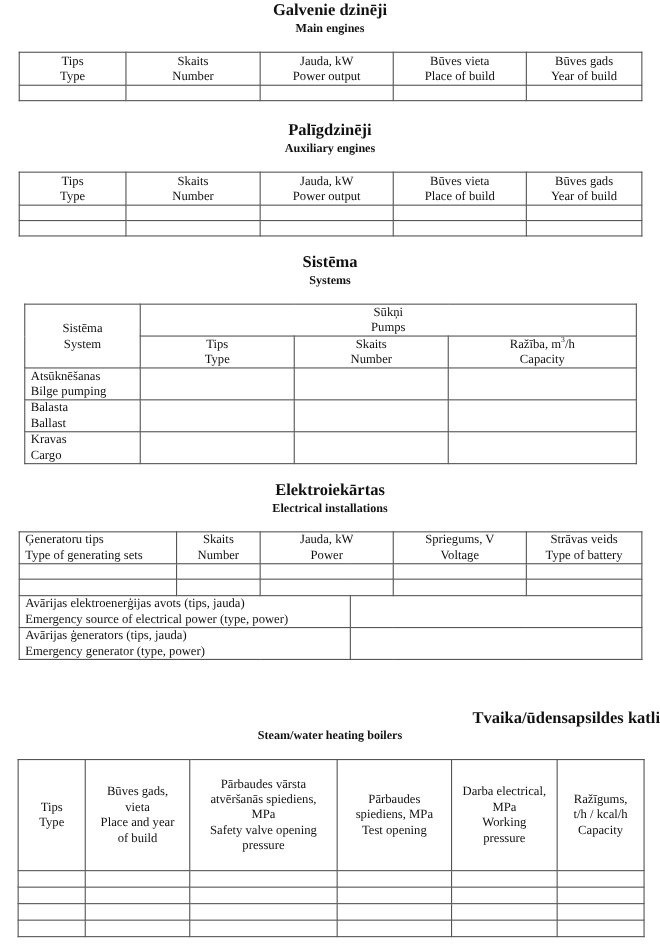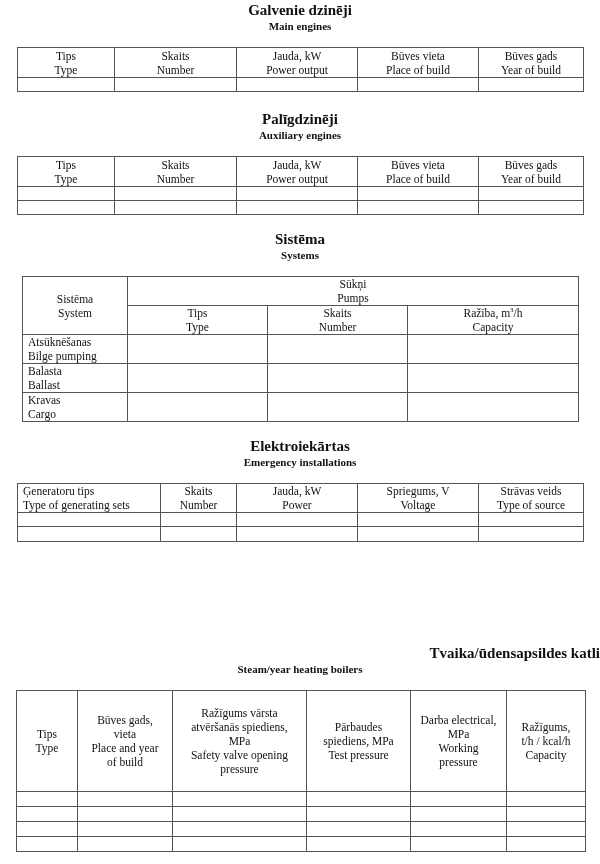--- a/index.html
+++ b/index.html
@@ -169,21 +169,21 @@
           <span class="line">Cargo</span>
         </td>
     <td></td>
     <td></td>
     <td></td>
   </tr>
 </tbody>
   </table>
 
 <div class="title t-main" style="top:438px;">Elektroiekārtas</div>
-<div class="title t-sub" style="top:456px;">Emergency installations</div>
+<div class="title t-sub" style="top:456px;">Electrical installations</div>
 <table style="left:17px; top:483px; width:566px;">
   <colgroup>
       <col style="width:143px">
       <col style="width:76px">
       <col style="width:82px">
       <col style="width:39px">
       <col style="width:121px">
       <col style="width:105px">
     </colgroup>
   <tbody>
@@ -199,42 +199,56 @@
     <td class="c" colspan="2">
           <span class="line">Jauda, kW</span>
           <span class="line">Power</span>
         </td>
     <td class="c">
           <span class="line">Spriegums, V</span>
           <span class="line">Voltage</span>
         </td>
     <td class="c">
           <span class="line">Strāvas veids</span>
-          <span class="line">Type of source</span>
+          <span class="line">Type of battery</span>
         </td>
   </tr>
   <tr style="height:14px;">
     <td></td>
     <td></td>
     <td colspan="2"></td>
     <td></td>
     <td></td>
   </tr>
   <tr style="height:15px;">
     <td></td>
     <td></td>
     <td colspan="2"></td>
     <td></td>
     <td></td>
   </tr>
+  <tr style="height:29px;">
+    <td class="l" colspan="3" style="white-space:nowrap;">
+          <span class="line">Avārijas elektroenerģijas avots (tips, jauda)</span>
+          <span class="line">Emergency source of electrical power (type, power)</span>
+        </td>
+    <td colspan="3"></td>
+  </tr>
+  <tr style="height:29px;">
+    <td class="l" colspan="3" style="white-space:nowrap;">
+          <span class="line">Avārijas ģenerators (tips, jauda)</span>
+          <span class="line">Emergency generator (type, power)</span>
+        </td>
+    <td colspan="3"></td>
+  </tr>
 </tbody>
   </table>
 
 <div class="title t-main" style="top:645px;text-align:right;">Tvaika/ūdensapsildes katli</div>
-<div class="title t-sub" style="top:663px;">Steam/year heating boilers</div>
+<div class="title t-sub" style="top:663px;">Steam/water heating boilers</div>
 <table style="left:16px; top:690px; width:569px;">
   <colgroup>
       <col style="width:61px">
       <col style="width:95px">
       <col style="width:134px">
       <col style="width:104px">
       <col style="width:96px">
       <col style="width:79px">
     </colgroup>
   <tbody>
@@ -243,30 +257,30 @@
           <span class="line">Tips</span>
           <span class="line">Type</span>
         </td>
     <td class="c" id="bh1">
           <span class="line">Būves gads,</span>
           <span class="line">vieta</span>
           <span class="line">Place and year</span>
           <span class="line">of build</span>
         </td>
     <td class="c" id="bh2">
-          <span class="line">Ražīgums vārsta</span>
+          <span class="line">Pārbaudes vārsta</span>
           <span class="line">atvēršanās spiediens,</span>
           <span class="line">MPa</span>
           <span class="line">Safety valve opening</span>
           <span class="line">pressure</span>
         </td>
     <td class="c" id="bh3">
           <span class="line">Pārbaudes</span>
           <span class="line">spiediens, MPa</span>
-          <span class="line">Test pressure</span>
+          <span class="line">Test opening</span>
         </td>
     <td class="c" id="bh4">
           <span class="line">Darba electrical,</span>
           <span class="line">MPa</span>
           <span class="line">Working</span>
           <span class="line">pressure</span>
         </td>
     <td class="c" id="bh5">
           <span class="line">Ražīgums,</span>
           <span class="line">t/h / kcal/h</span>

